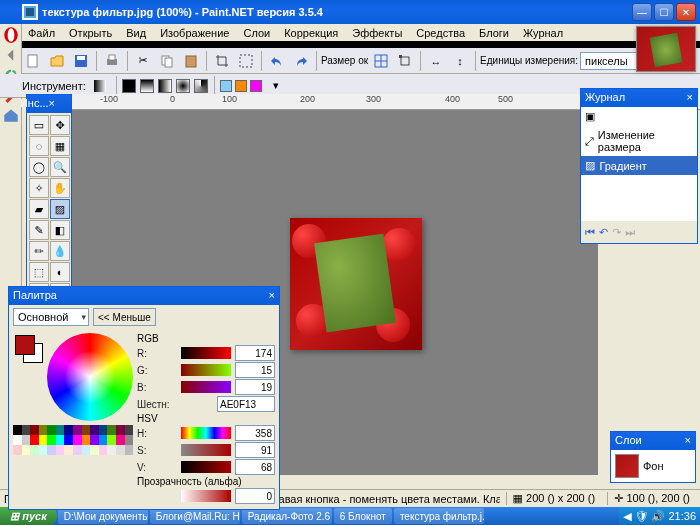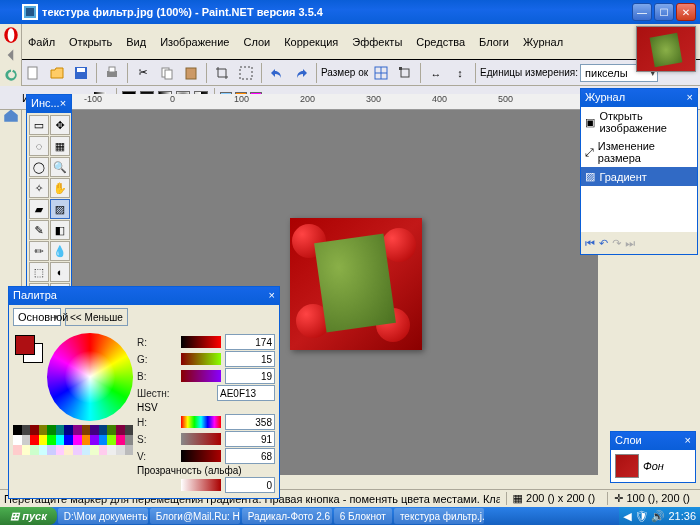--- a/index.html
+++ b/index.html
@@ -2,55 +2,55 @@
 <html><head>
 <meta charset="utf-8">
 <style>
 * { margin:0; padding:0; box-sizing:border-box; font-family:Tahoma,Arial,sans-serif; font-size:11px; }
 body { width:700px; height:525px; background:#ece9d8; overflow:hidden; position:relative; }
 .titlebar { height:24px; background:linear-gradient(#0a5ed8,#1566e8 40%,#0a5ed8); color:#fff; display:flex; align-items:center; padding:0 4px; }
 .titlebar .icon { width:16px; height:16px; margin-right:4px; display:inline-block; }
 .titlebar .title { flex:1; font-weight:bold; }
 .wbtn { width:20px; height:18px; margin-left:2px; background:linear-gradient(#7da8ec,#3a6dcf); border:1px solid #1a4ea8; border-radius:3px; color:#fff; display:flex; align-items:center; justify-content:center; font-size:10px; }
 .wbtn.close { background:linear-gradient(#f08070,#d04020); border-color:#a02010; }
-.menubar { height:36px; background:#ece9d8; display:flex; align-items:center; padding:2px 4px; gap:2px; border-bottom:1px solid #000000; }
+.menubar { height:24px; background:#ece9d8; display:flex; align-items:center; padding:2px 4px; gap:2px; border-bottom:7px solid #000000; }
 .menubar span { padding:2px 6px; cursor:default; }
 .toolbar { height:26px; background:#e8e8f0; border-bottom:1px solid #aca899; display:flex; align-items:center; padding:2px 4px; gap:2px; }
 .tbtn { width:22px; height:22px; border:1px solid transparent; display:flex; align-items:center; justify-content:center; border-radius:2px; }
 .sep { width:1px; height:20px; background:#aca899; margin:0 2px; }
 .toolbar2 { height:24px; background:#e8e8f0; border-bottom:1px solid #aca899; display:flex; align-items:center; padding:2px 4px; gap:3px; position:relative; }
 .rulers { position:absolute; left:26px; top:94px; right:0; height:16px; background:#f0f0f0; border-bottom:1px solid #999; display:flex; overflow:hidden; }
 .rulernum { position:absolute; font-size:9px; color:#444; top:0; }
 .canvas-area { position:absolute; left:26px; top:110px; width:572px; height:365px; background:#808080; overflow:hidden; }
 .canvas-img { position:absolute; left:264px; top:108px; width:132px; height:132px; background:linear-gradient(135deg,#a00 0%,#c21818 50%,#8a0000 100%); box-shadow:2px 2px 6px rgba(0,0,0,.4); }
 .leaf { position:absolute; left:30px; top:20px; width:70px; height:90px; background:radial-gradient(ellipse at 30% 30%,#8ab048,#4a7020); transform:rotate(-8deg); filter:blur(.5px); }
 .berry { position:absolute; width:34px; height:34px; border-radius:50%; background:radial-gradient(circle at 30% 30%,#ff4444,#aa0000); }
 .toolbox { position:absolute; left:26px; top:94px; width:46px; background:#ece9d8; border:1px solid #0a5ed8; z-index:5; }
-.toolbox-title { height:18px; background:linear-gradient(#1566e8,#0a5ed8); color:#fff; font-size:10px; padding:2px 4px; display:flex; justify-content:flex-start; }
+.toolbox-title { height:18px; background:linear-gradient(#1566e8,#0a5ed8); color:#fff; font-size:10px; padding:2px 16px; display:flex; justify-content:flex-end; }
 .toolbox-grid { display:grid; grid-template-columns:1fr 1fr; gap:1px; padding:2px; }
 .tool { width:20px; height:20px; border:1px solid #aca899; background:#f0f0f0; display:flex; align-items:center; justify-content:center; }
 .tool.active { background:#c1d2ee; border-color:#316ac5; }
 .thumbnail { position:absolute; right:4px; top:26px; width:60px; height:46px; border:1px solid #888; background:linear-gradient(135deg,#aa1010,#c22020); box-shadow:0 0 4px rgba(0,0,0,.3); }
 .thumbnail .tleaf{ position:absolute; left:15px; top:8px; width:28px; height:30px; background:radial-gradient(#8ab048,#4a7020); transform:rotate(-10deg); }
 .history { position:absolute; right:2px; top:88px; width:118px; border:1px solid #0a5ed8; background:#fff; z-index:5; }
 .panel-title { height:18px; background:linear-gradient(#1566e8,#0a5ed8); color:#fff; font-size:10px; padding:2px 4px; display:flex; justify-content:space-between; }
 .hist-item { padding:3px 4px; display:flex; align-items:center; gap:4px; font-size:10px; }
 .hist-item.sel { background:#316ac5; color:#fff; }
 .hist-bottom { height:22px; border-top:1px solid #ece9d8; background:#ece9d8; display:flex; align-items:center; gap:4px; padding:0 4px; }
 .layers { position:absolute; right:4px; bottom:42px; width:86px; border:1px solid #0a5ed8; background:#fff; z-index:5; }
 .layers-body { padding:4px; display:flex; align-items:center; gap:4px; font-size:10px; }
 .layer-thumb { width:24px; height:24px; background:linear-gradient(135deg,#aa1010,#c22020); border:1px solid #888; }
 .palette { position:absolute; left:8px; top:286px; width:272px; border:1px solid #0a5ed8; background:#ece9d8; z-index:6; }
 .palette-body { display:flex; padding:4px; gap:4px; }
 .colorwheel { width:88px; height:88px; border-radius:50%; background:conic-gradient(red,#ff0,lime,cyan,blue,magenta,red); position:relative; }
 .colorwheel::after { content:""; position:absolute; inset:18px; border-radius:50%; background:radial-gradient(#fff,transparent 72%); }
 .pal-row { display:flex; align-items:center; gap:4px; margin:1px 0; }
 .pal-row label { width:40px; font-size:10px; color:#222; }
 .slider { height:12px; flex:1; }
-.num { width:50px; height:16px; border:1px solid #7f9db9; background:#fff; font-size:10px; text-align:right; padding-right:2px; }
+.num { width:40px; height:16px; border:1px solid #7f9db9; background:#fff; font-size:10px; text-align:right; padding-right:2px; }
 .swatches-row { display:flex; height:10px; margin-top:0; }
 .swatch { flex:1; height:100%; }
 .statusbar { position:absolute; left:0; bottom:18px; right:0; height:18px; background:#ece9d8; border-top:1px solid #aca899; display:flex; align-items:center; font-size:10px; padding:0 4px; gap:6px; }
 .statusbar .cell { border-left:1px solid #aca899; padding:0 6px; white-space:nowrap; }
 .taskbar { position:absolute; left:0; bottom:0; right:0; height:18px; background:linear-gradient(#2a80e8,#1560c0); display:flex; align-items:center; }
 .start { height:100%; background:linear-gradient(#4caf50,#2e7d32); color:#fff; padding:0 10px; display:flex; align-items:center; font-style:italic; font-weight:bold; border-radius:0 8px 8px 0; font-size:11px;}
 .taskbtn { height:16px; margin:0 1px; background:linear-gradient(#5a9ae8,#3a7ad0); color:#fff; padding:0 6px; display:flex; align-items:center; font-size:10px; border-radius:2px; max-width:90px; overflow:hidden; white-space:nowrap; }
 .tray { margin-left:auto; height:100%; background:linear-gradient(#1a90e0,#1070c0); display:flex; align-items:center; padding:0 4px; gap:3px; color:#fff; font-size:10px; }
 .combo { height:18px; border:1px solid #7f9db9; background:#fff; padding:0 14px 0 4px; display:flex; align-items:center; font-size:10px; position:relative; }
 .combo::after { content:"▾"; position:absolute; right:2px; font-size:9px; color:#444; }
@@ -233,26 +233,26 @@
   <span class="colorind" style="background:#f0f"></span>
   <div class="tbtn">▾</div>
 </div>
 
 <div class="thumbnail">
     <div class="tleaf"></div>
   </div>
 
 <div class="rulers">
   <span class="rulernum" style="left:4px">-200</span>
-  <span class="rulernum" style="left:58px">-100</span>
+  <span class="rulernum" style="left:74px">-100</span>
   <span class="rulernum" style="left:144px">0</span>
-  <span class="rulernum" style="left:208px">100</span>
+  <span class="rulernum" style="left:196px">100</span>
   <span class="rulernum" style="left:274px">200</span>
   <span class="rulernum" style="left:340px">300</span>
-  <span class="rulernum" style="left:406px">400</span>
+  <span class="rulernum" style="left:419px">400</span>
   <span class="rulernum" style="left:472px">500</span>
 </div>
 
 <div class="canvas-area">
   <div class="canvas-img">
     <div class="berry" style="left:2px;top:6px"></div>
     <div class="berry" style="left:92px;top:10px"></div>
     <div class="berry" style="left:6px;top:86px"></div>
     <div class="berry" style="left:86px;top:90px"></div>
     <div class="leaf"></div>
@@ -290,21 +290,20 @@
   </div>
 </div>
 
 <div class="history">
   <div class="panel-title">
       <span>Журнал</span>
       <span>×</span>
     </div>
   <div class="hist-item">
       <span>▣</span>
-      <span>Открыть изображение</span>
     </div>
   <div class="hist-item">
       <span>⤢</span>
       <span>Изменение размера</span>
     </div>
   <div class="hist-item sel">
       <span>▨</span>
       <span>Градиент</span>
     </div>
   <div style="height:46px"></div>
@@ -316,31 +315,31 @@
   </div>
 </div>
 
 <div class="layers">
   <div class="panel-title">
       <span>Слои</span>
       <span>×</span>
     </div>
   <div class="layers-body">
     <div class="layer-thumb"></div>
-    <span style="font-style:italic">Фон</span>
+    <span style="">Фон</span>
   </div>
 </div>
 
 <div class="palette">
   <div class="panel-title">
       <span>Палитра</span>
       <span>×</span>
     </div>
   <div style="display:flex;align-items:center;gap:4px;padding:3px 4px">
-    <div class="combo" style="width:48px">
+    <div class="combo" style="width:76px">
         <span>Основной</span>
       </div>
     <button style="height:18px;border:1px solid #7f9db9;background:#ece9d8;font-size:10px;padding:0 4px">&lt;&lt; Меньше</button>
   </div>
   <div class="palette-body">
     <div style="width:120px">
       <div style="display:flex;gap:2px">
         <div class="primsec">
             <div class="s"></div>
             <div class="p"></div>
@@ -392,20 +391,21 @@
             <div class="swatch" style="background:#cef"></div>
             <div class="swatch" style="background:#efc"></div>
             <div class="swatch" style="background:#fce"></div>
             <div class="swatch" style="background:#eee"></div>
             <div class="swatch" style="background:#ddd"></div>
             <div class="swatch" style="background:#bbb"></div>
           </div>
       </div>
     </div>
     <div style="flex:1">
+      <div style="font-size:10px;margin-bottom:1px">RGB</div>
       <div class="pal-row">
           <label>R:</label>
           <div class="slider" style="background:linear-gradient(90deg,#000,#f00)"></div>
           <input class="num" value="174" style="">
         </div>
       <div class="pal-row">
           <label>G:</label>
           <div class="slider" style="background:linear-gradient(90deg,#800,#8f0)"></div>
           <input class="num" value="15" style="">
         </div>

